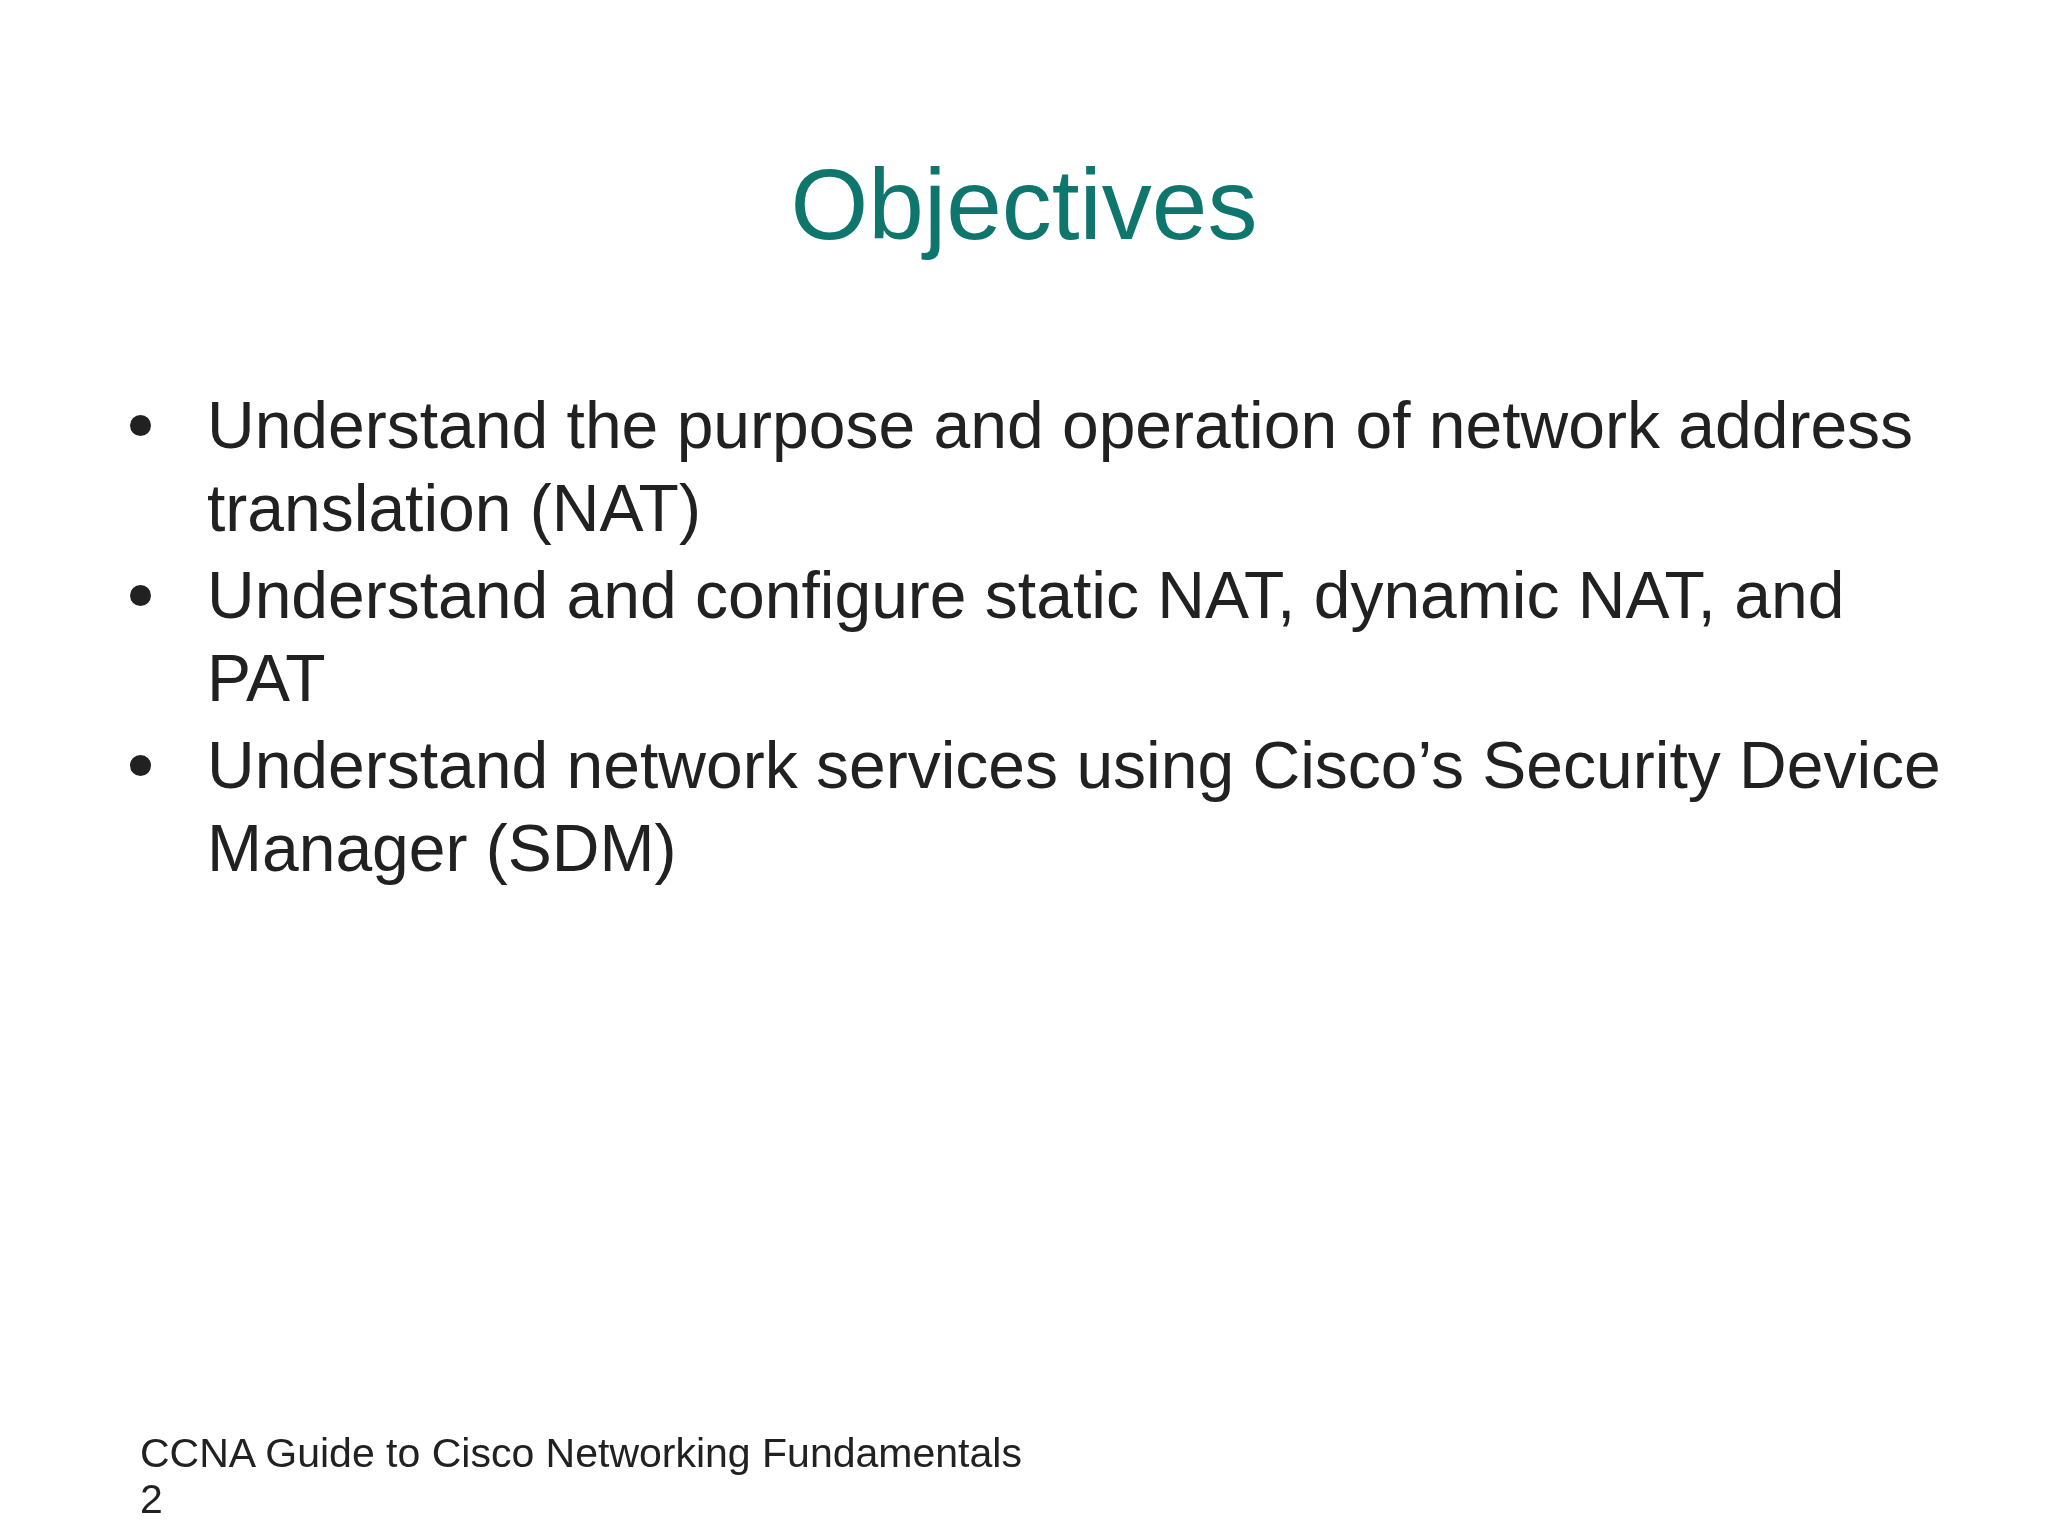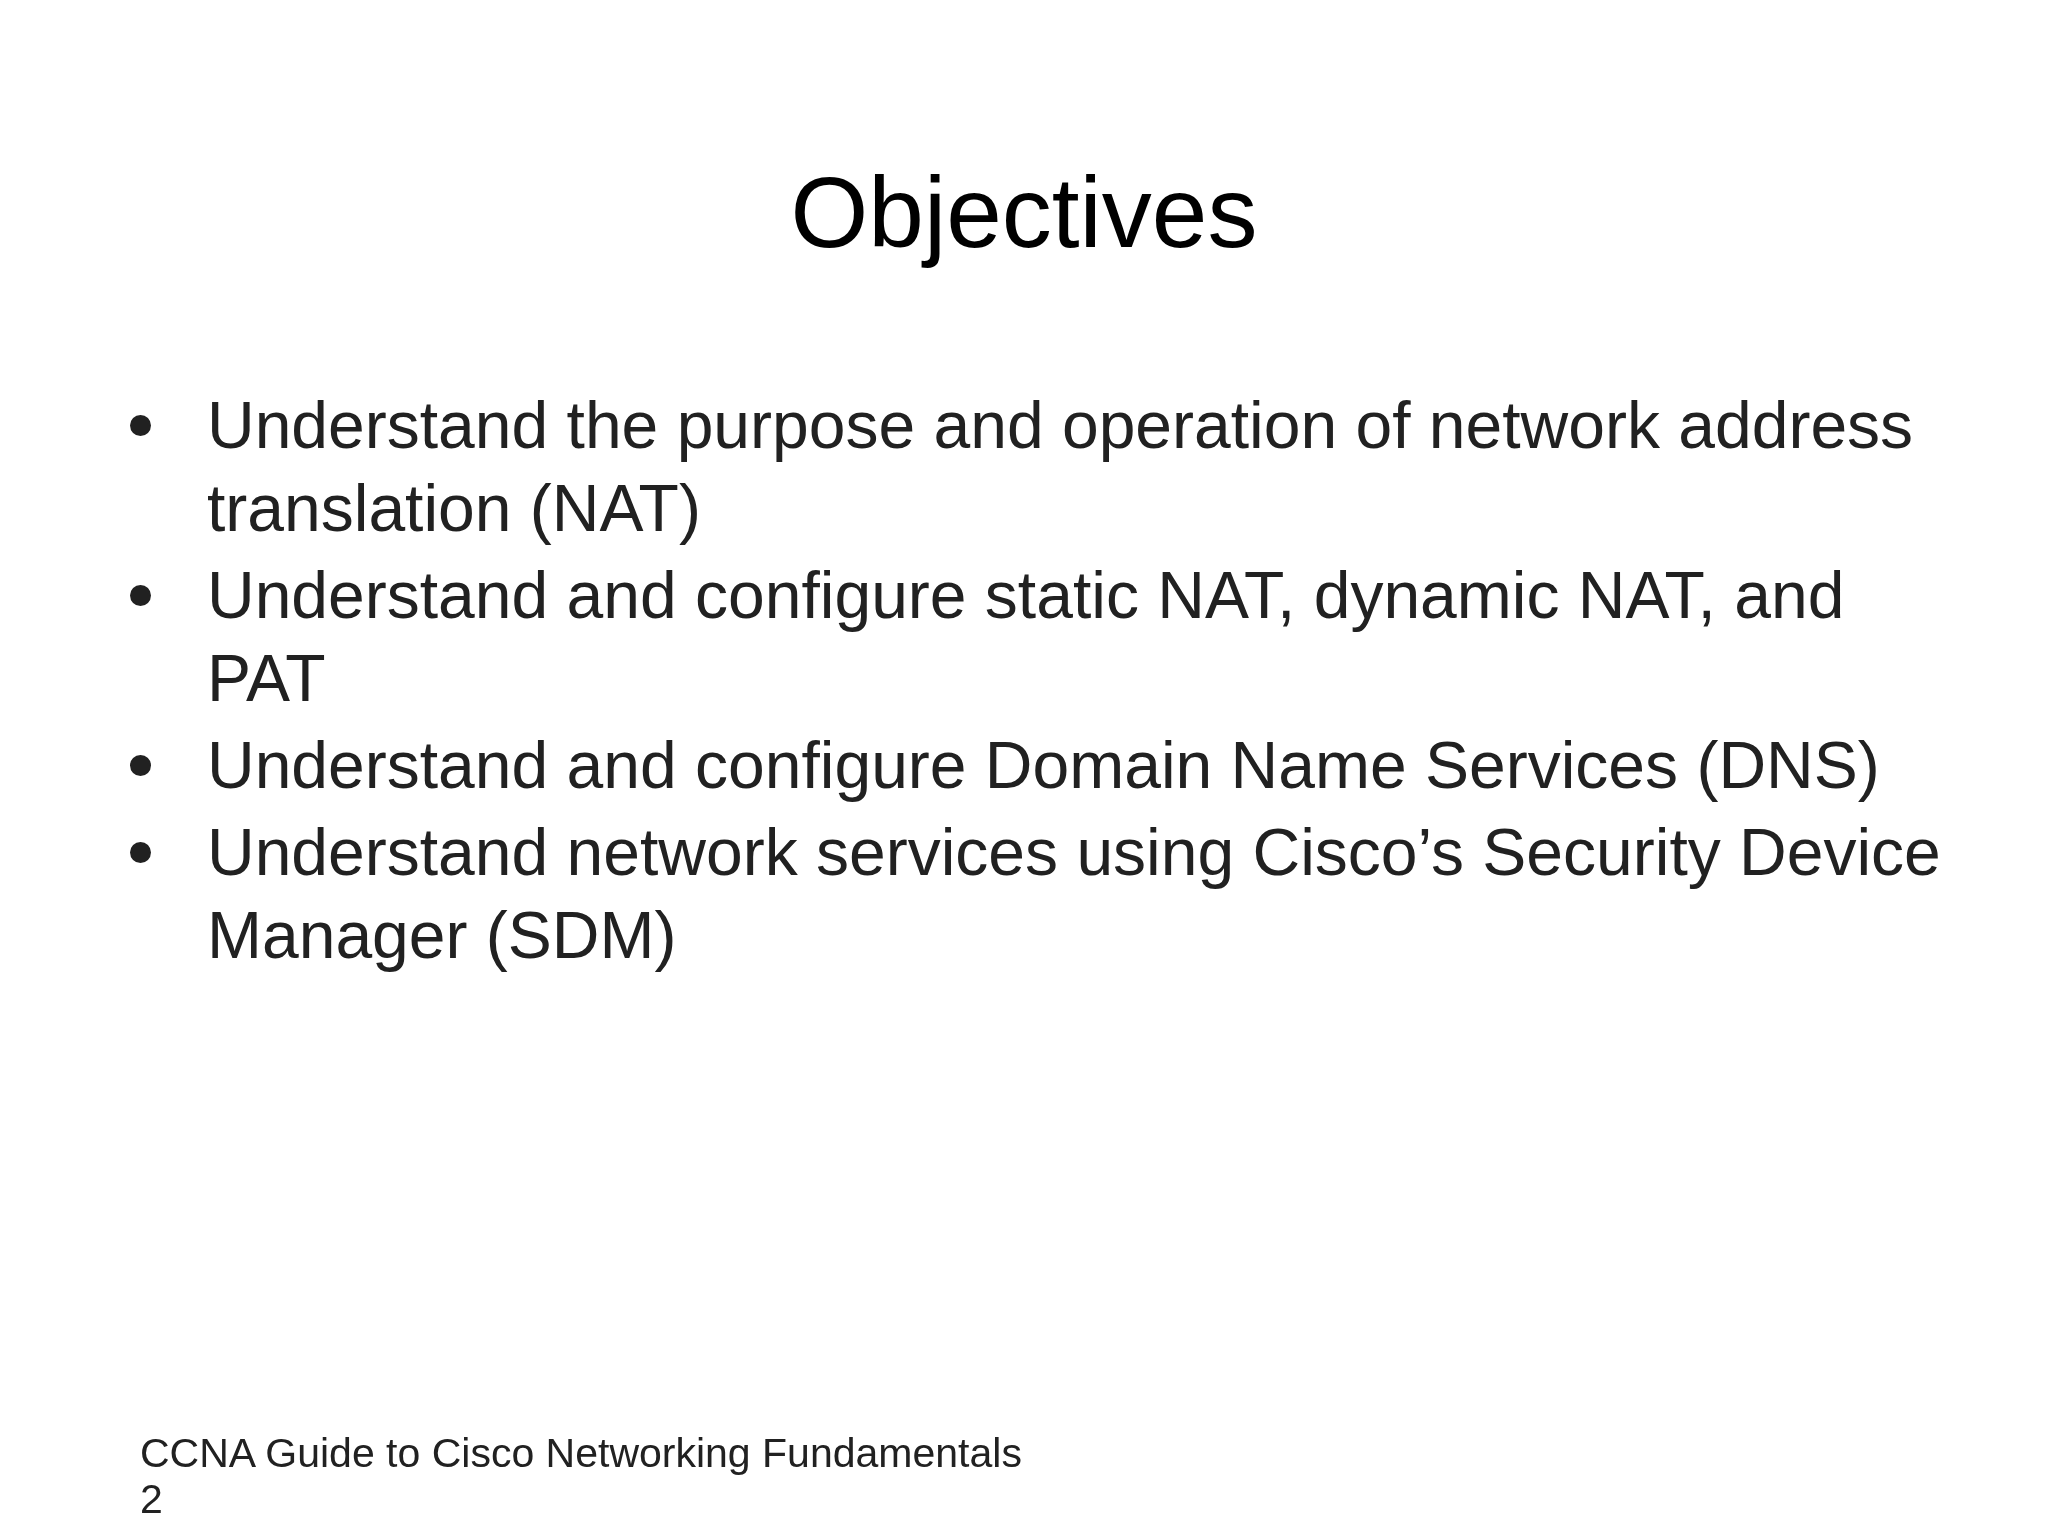--- a/index.html
+++ b/index.html
@@ -12,28 +12,28 @@
     position: relative;
   }
   .slide {
     position: absolute;
     inset: 0;
     background: #ffffff;
     color: #212121;
   }
   .slide-title {
     position: absolute;
-    top: 152px;
+    top: 144px;
     left: 0;
     width: 100%;
     text-align: center;
     font-size: 100px;
     line-height: 120px;
     font-weight: 400;
-    color: #000000;
+    color: #0f766e;
     letter-spacing: 0;
   }
   ul.bullets {
     position: absolute;
     top: 384px;
     left: 130px;
     list-style: none;
   }
   ul.bullets li {
     position: relative;
@@ -73,21 +73,20 @@
 </head>
 <body>
 
 <div class="slide">
 
   <h1 class="slide-title">Objectives</h1>
 
   <ul class="bullets">
     <li>Understand the purpose and operation of network address translation (NAT)</li>
     <li>Understand and configure static NAT, dynamic NAT, and PAT</li>
-    <li>Understand and configure Domain Name Services (DNS)</li>
     <li>Understand network services using Cisco’s Security Device Manager (SDM)</li>
   </ul>
 
   <div class="footer">
     <span>CCNA Guide to Cisco Networking Fundamentals</span>
     <span>2</span>
   </div>
 
 </div>
 

